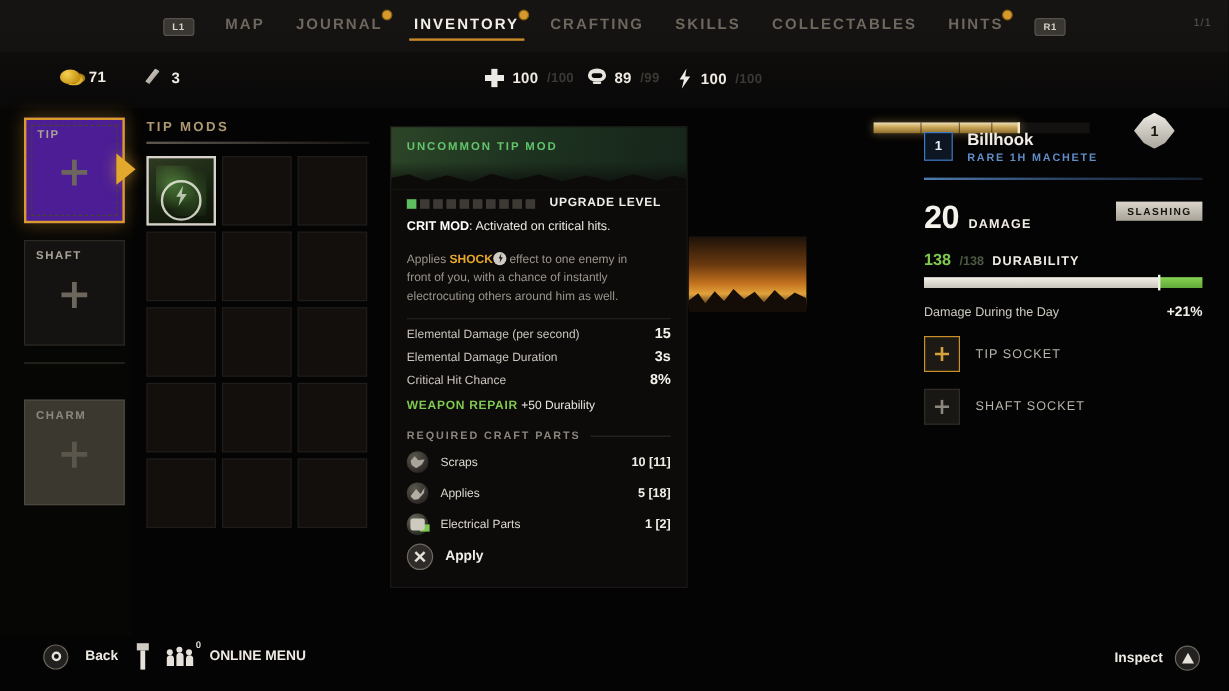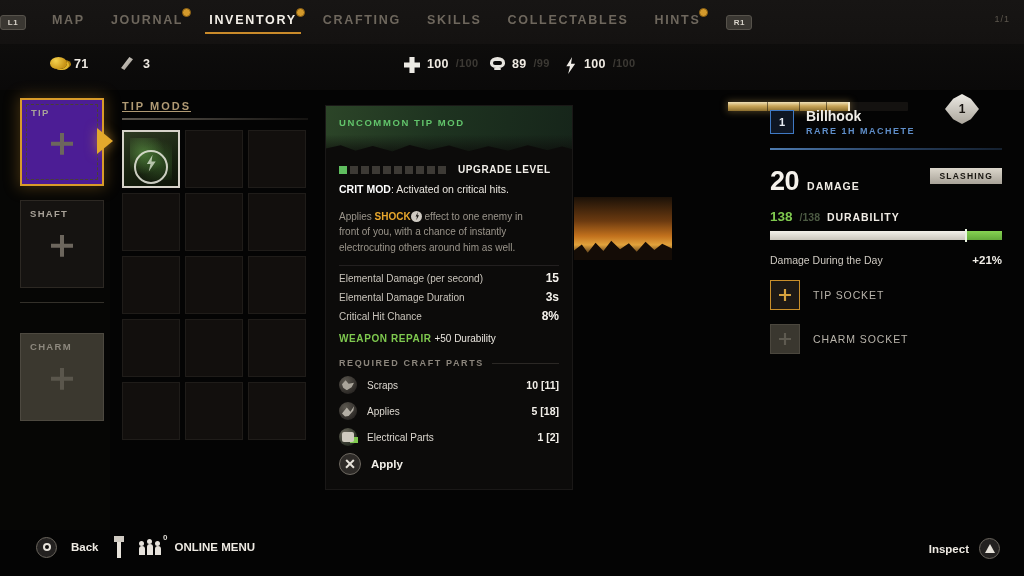--- a/index.html
+++ b/index.html
@@ -8,21 +8,21 @@
     background: #000;
     font-family: "Liberation Sans", sans-serif;
     overflow: hidden;
   }
   .screen { position: relative; width: 1024px; height: 576px; background: #040404; }
 
   
   .topnav {
     position: absolute; top: 0; left: 0; width: 1024px; height: 44px;
     background: linear-gradient(180deg,#171514 0%,#141211 100%);
-    display: flex; align-items: center; 
+    display: flex; align-items: center; justify-content: center;
   }
   .nav-inner { display: flex; align-items: center; gap: 26px; height: 44px; }
   .bumper {
     width: 26px; height: 15px; border-radius: 3px;
     background: #3a3732; border: 1px solid #56524b;
     color: #d9d4cb; font-size: 8px; letter-spacing: .5px;
     display: flex; align-items: center; justify-content: center;
     font-weight: bold;
   }
   .nav-tab {
@@ -44,21 +44,21 @@
     position: absolute; right: 14px; top: 14px;
     font-size: 9px; color: #5d574e; letter-spacing: 1px;
   }
 
   
   .statbar {
     position: absolute; top: 44px; left: 0; width: 1024px; height: 46px;
     background: linear-gradient(180deg,#0e0d0c 0%,#0a0909 100%);
     border-bottom: 1px solid #0a0908;
   }
-  .stat-group { position: absolute; display: flex; align-items: flex-start; gap: 7px; top: 13px; }
+  .stat-group { position: absolute; display: flex; align-items: center; gap: 7px; top: 13px; }
   .stat-val { font-size: 12.5px; font-weight: bold; color: #efeae2; letter-spacing: .3px; }
   .stat-max { font-size: 11px; font-weight: bold; color: #3c3934; letter-spacing: .3px; }
   .coin {
     width: 17px; height: 12px; border-radius: 50% 50% 45% 45%;
     background: radial-gradient(circle at 35% 30%, #f5d24e, #c99517 70%);
     box-shadow: 3px 2px 0 -1px #e0b52c, 6px 1px 0 -2px #a87c13;
   }
   .lockpick {
     width: 18px; height: 15px; position: relative;
   }
@@ -145,21 +145,21 @@
     width: 0; height: 0;
     border-top: 13px solid transparent;
     border-bottom: 13px solid transparent;
     border-left: 16px solid #e3a92c;
     filter: drop-shadow(0 0 6px rgba(220,160,50,.6));
   }
 
   
   .grid-section { position: absolute; left: 122px; top: 100px; width: 192px; }
   .grid-title {
-    font-size: 11px; letter-spacing: 2px; color: #b09a74; font-weight: bold; text-decoration: underline;
+    font-size: 11px; letter-spacing: 2px; color: #b09a74; font-weight: bold;
   }
   .grid-rule {
     margin-top: 6px; height: 2px; width: 186px;
     background: linear-gradient(90deg,#5e5850 0%,#2a2723 70%,#151311 100%);
   }
   .mods-grid {
     margin-top: 10px; display: grid;
     grid-template-columns: repeat(3, 58px);
     grid-gap: 5px 5px;
   }
@@ -627,24 +627,24 @@
       <span class="bonus-k">Damage During the Day</span>
       <span class="bonus-v">+21%</span>
     </div>
     <div class="socket-row">
       <span class="socket-box active">
           <i class="p"></i>
         </span>
       <span class="socket-label">TIP SOCKET</span>
     </div>
     <div class="socket-row">
-      <span class="socket-box charm">
+      <span class="socket-box">
           <i class="p"></i>
         </span>
-      <span class="socket-label">CHARM SOCKET</span>
+      <span class="socket-label">SHAFT SOCKET</span>
     </div>
   </div>
 
   <div class="bottom">
     <div class="bot-left">
       <div class="btn-circle">
           <span class="dot"></span>
         </div>
       <span class="bot-label">Back</span>
       <span class="key-icon"></span>

